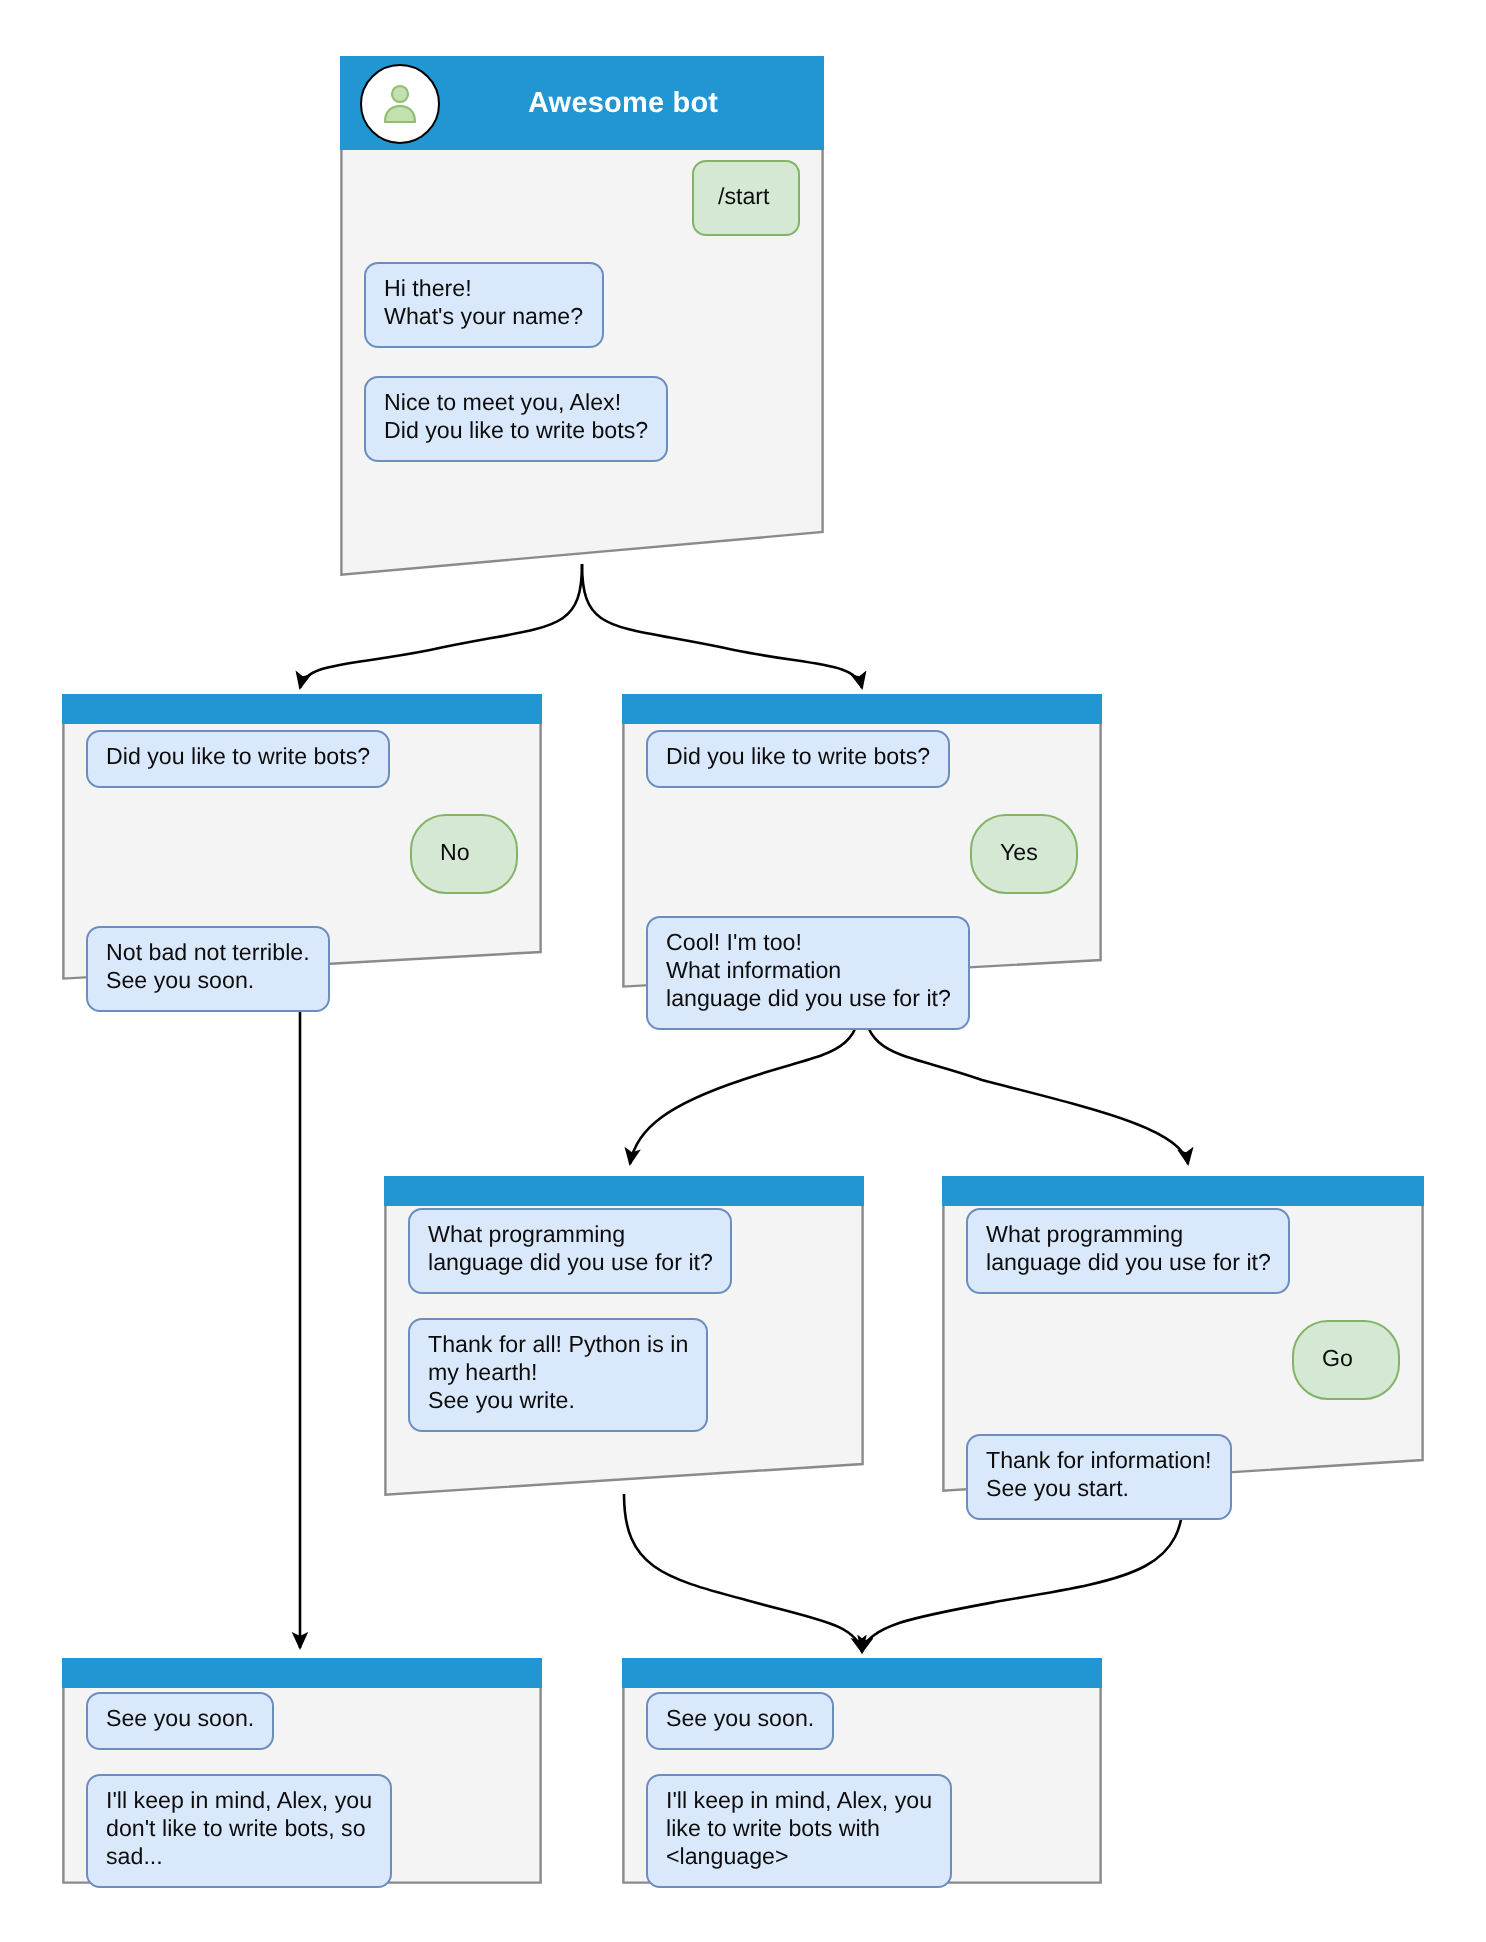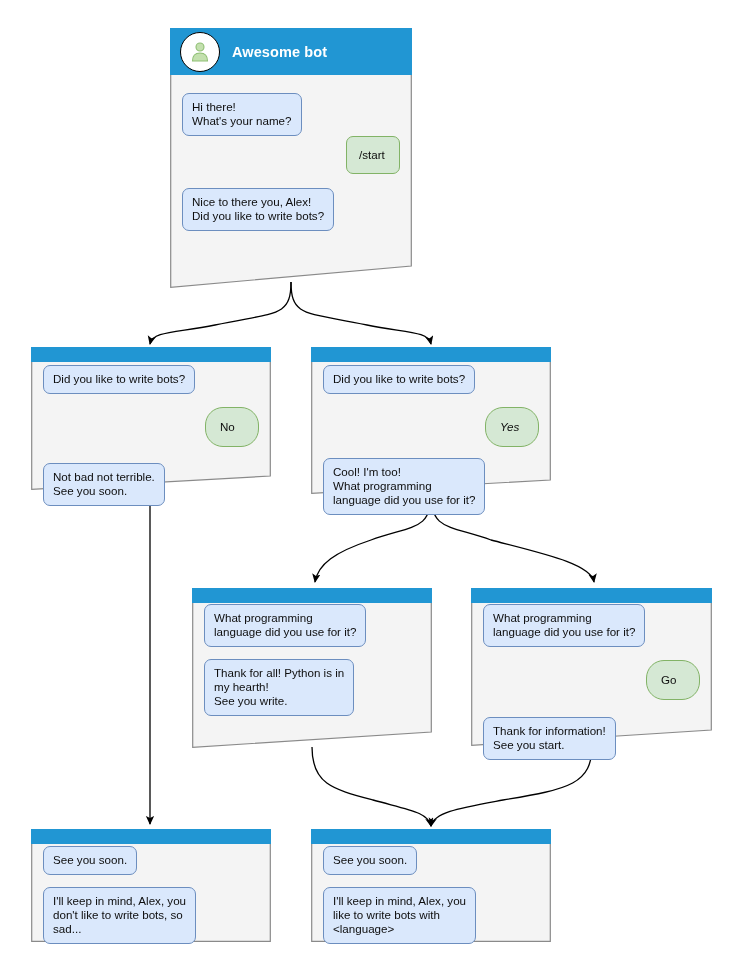--- a/index.html
+++ b/index.html
@@ -46,20 +46,21 @@
     height: 100%;
     z-index: 1;
   }
   .card-header {
     position: absolute;
     left: 0;
     top: 0;
     height: 15px;
     width: 100%;
     box-sizing: border-box;
+    gap: 32px;
   }
   .card-header.tall {
     height: 47px;
     display: flex;
     align-items: center;
     padding-left: 10px;
   }
   .avatar {
     width: 38px;
     height: 38px;
@@ -147,29 +148,29 @@
         <div class="avatar">
           <svg width="24" height="24" viewBox="0 0 24 24" aria-hidden="true">
             <circle cx="12" cy="7" r="4" fill="#c3e0ae" stroke="#8fbf74" stroke-width="1.1"></circle>
             <path d="M4.5 21 C4.5 15.4 8 13 12 13 C16 13 19.5 15.4 19.5 21 Z" fill="#c3e0ae" stroke="#8fbf74" stroke-width="1.1"></path>
           </svg>
         </div>
         <div class="bot-title">Awesome bot</div>
       </div>
 
       <div class="bubbles" style="top:52px;">
+        <div class="bubble-row right">
+          <div class="bubble out">/start</div>
+        </div>
         <div class="bubble-row left" style="margin-top:13px;">
           <div class="bubble in">Hi there!
 What's your name?</div>
         </div>
-        <div class="bubble-row right">
-          <div class="bubble out">/start</div>
-        </div>
         <div class="bubble-row left" style="margin-top:14px;">
-          <div class="bubble in">Nice to there you, Alex!
+          <div class="bubble in">Nice to meet you, Alex!
 Did you like to write bots?</div>
         </div>
       </div>
     </div>
   </div>
 
   <div class="card" style="left:31px; top:347px; width:240px; height:143px;">
     <svg class="card-shape" viewBox="0 0 240 143" preserveAspectRatio="none">
       <polygon points="0.7,0.7 239.3,0.7 239.3,129 0.7,142.3" fill="#f4f4f4" stroke="#8a8a8a" stroke-width="1.2"></polygon>
     </svg>
@@ -193,26 +194,26 @@
   <div class="card" style="left:311px; top:347px; width:240px; height:147px;">
     <svg class="card-shape" viewBox="0 0 240 147" preserveAspectRatio="none">
       <polygon points="0.7,0.7 239.3,0.7 239.3,133 0.7,146.3" fill="#f4f4f4" stroke="#8a8a8a" stroke-width="1.2"></polygon>
     </svg>
     <div class="card-content">
       <div class="card-header" style="background:#2196d3;"></div>
       <div class="bubbles" style="top:18px;">
         <div class="bubble-row left">
           <div class="bubble in">Did you like to write bots?</div>
         </div>
-        <div class="bubble-row right" style="margin-top:13px;font-style:italic;">
+        <div class="bubble-row right" style="margin-top:13px;">
           <div class="bubble out pad-lg">Yes</div>
         </div>
         <div class="bubble-row left" style="margin-top:11px;">
           <div class="bubble in">Cool! I'm too!
-What programming
+What information
 language did you use for it?</div>
         </div>
       </div>
     </div>
   </div>
 
   <div class="card" style="left:192px; top:588px; width:240px; height:160px;">
     <svg class="card-shape" viewBox="0 0 240 160" preserveAspectRatio="none">
       <polygon points="0.7,0.7 239.3,0.7 239.3,144 0.7,159.3" fill="#f4f4f4" stroke="#8a8a8a" stroke-width="1.2"></polygon>
     </svg>

